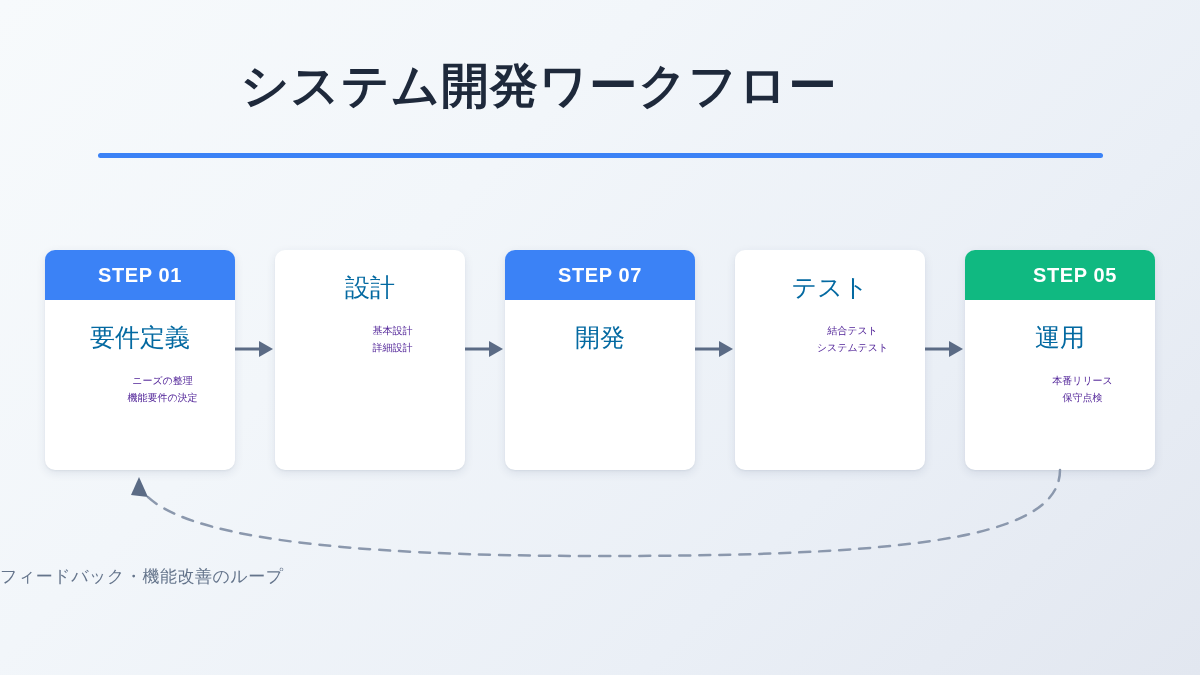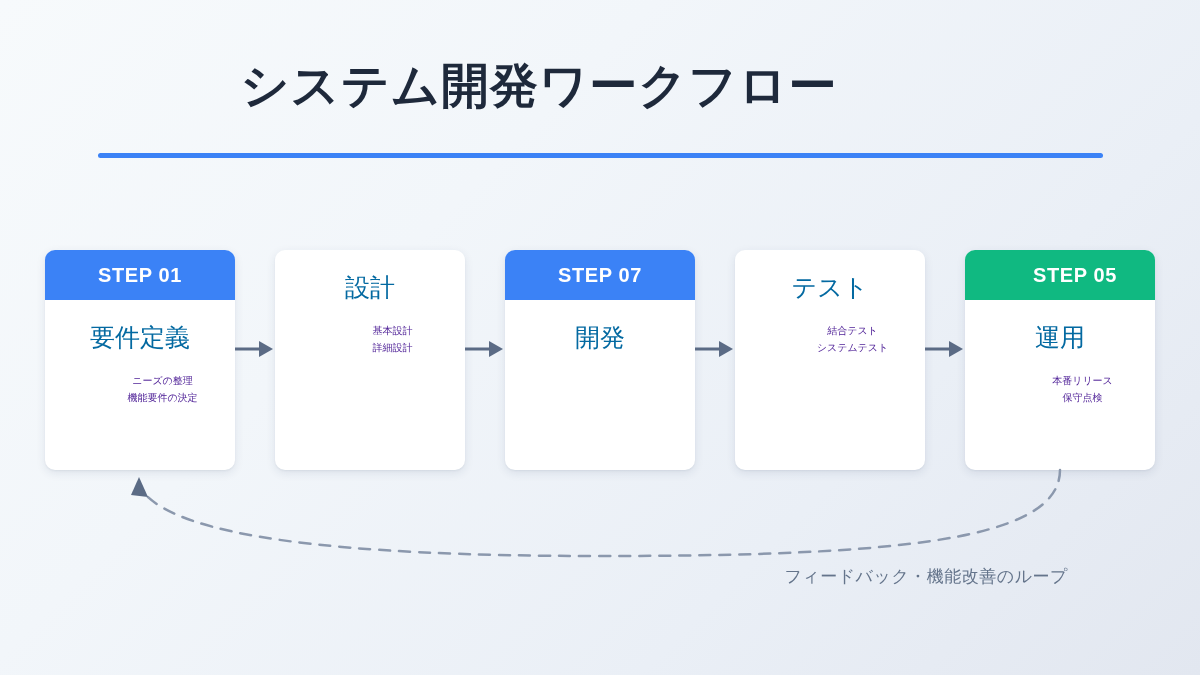--- a/index.html
+++ b/index.html
@@ -128,21 +128,21 @@
     top: 0;
     width: 1200px;
     height: 675px;
     pointer-events: none;
   }
   .loop-caption {
     position: absolute;
     left: 0;
     top: 565px;
     width: 1068px;
-    text-align: right;
+    text-align: left;
     font-size: 17px;
     color: #64748b;
     letter-spacing: 0.5px;
     white-space: nowrap;
   }
 </style>
 </head>
 <body>
 
 <div class="slide">

